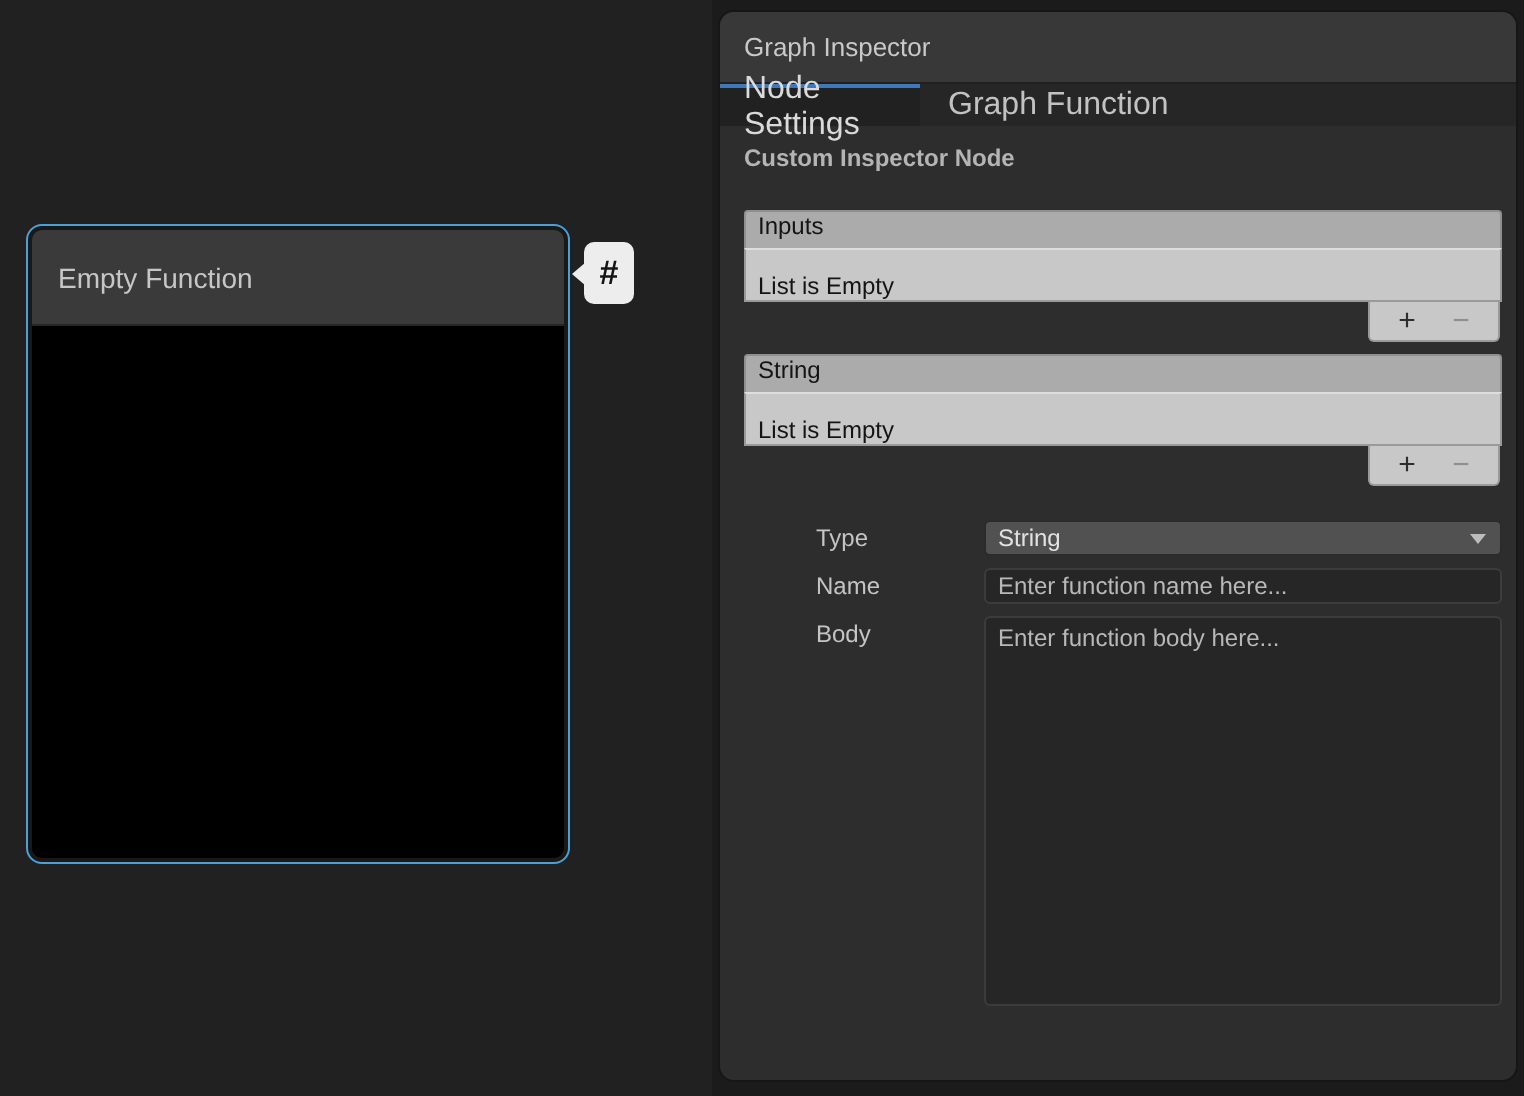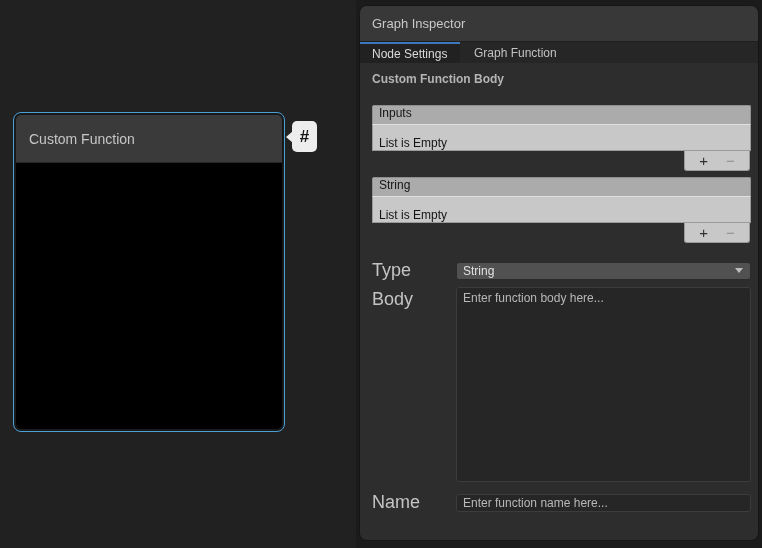--- a/index.html
+++ b/index.html
@@ -65,21 +65,21 @@
   .panel-titlebar {
     height: 36px; background: #383838;
     display: flex; align-items: center;
     padding-left: 12px;
     font-size: 13px; color: #c9c9c9;
     border-bottom: 1px solid #1f1f1f;
   }
   .tabbar { height: 21px; background: #262626; display: flex; }
   .tab {
     display: flex; align-items: center;
-    font-size: 12px; color: #c2c2c2; cursor: default;
+    font-size: 16px; color: #c2c2c2; cursor: default;
   }
   .tab.active {
     width: 100px; padding-left: 12px;
     background: #212121;
     border-top: 2px solid var(--tab-accent, #3c78bb);
     color: #dadada;
   }
   .tab.inactive { padding: 0 14px; }
 
   .panel-content { padding: 9px 7px 0 12px; }
@@ -115,21 +115,21 @@
     background: none; border: none;
     font-size: 15px; line-height: 1; font-family: inherit;
     color: #2e2e2e; cursor: pointer; padding: 0 4px;
   }
   .rlist-btn.disabled { color: #8f8f8f; }
 
   
   .prop-rows { margin-top: 17px; }
   .prop-row { display: flex; align-items: center; margin-bottom: 6px; }
   .prop-row.top-align { align-items: flex-start; }
-  .prop-label { width: 84px; flex-shrink: 0; font-size: 18px; color: #c4c4c4; }
+  .prop-label { width: 84px; flex-shrink: 0; font-size: 12px; color: #c4c4c4; margin-left: 36px; }
   .prop-row.top-align .prop-label { margin-top: 2px; }
   .prop-control { flex: 1; min-width: 0; }
 
   .dropdown {
     height: 18px; background: #515151;
     border: 1px solid #2b2b2b; border-radius: 3px;
     display: flex; align-items: center; justify-content: space-between;
     padding: 0 7px 0 6px;
     font-size: 12px; color: #e2e2e2;
     cursor: default;
@@ -157,21 +157,21 @@
   .text-input::placeholder, .text-area::placeholder { color: #b8b8b8; opacity: 1; }
 </style>
 </head>
 <body>
 
 <div class="graph-canvas">
 
   <div class="node">
     <div class="node-inner">
       <div class="node-header">
-        <span>Custom Function</span>
+        <span>Empty Function</span>
       </div>
       <div class="node-body"></div>
     </div>
   </div>
 
   <div class="hash-badge">
     <span class="tail"></span>
     <span>#</span>
   </div>
 
@@ -188,21 +188,21 @@
       <div class="tab active">
         <span>Node Settings</span>
       </div>
       <div class="tab inactive">
         <span>Graph Function</span>
       </div>
     </div>
 
     <div class="panel-content">
 
-      <div class="section-heading">Custom Function Body</div>
+      <div class="section-heading">Custom Inspector Node</div>
 
       <div class="rlist">
         <div class="rlist-header">
           <span>Inputs</span>
         </div>
         <div class="rlist-body">
           <span>List is Empty</span>
         </div>
         <div class="rlist-footer">
           <div class="rlist-footer-box">
@@ -232,30 +232,30 @@
         <div class="prop-row">
           <span class="prop-label">Type</span>
           <div class="prop-control">
             <div class="dropdown">
               <span>String</span>
               <span class="dropdown-arrow"></span>
             </div>
           </div>
         </div>
 
+        <div class="prop-row">
+          <span class="prop-label">Name</span>
+          <div class="prop-control">
+            <input class="text-input" type="text" placeholder="Enter function name here..." style="">
+          </div>
+        </div>
+
         <div class="prop-row top-align">
           <span class="prop-label">Body</span>
           <div class="prop-control">
             <textarea class="text-area" placeholder="Enter function body here..." style=""></textarea>
           </div>
         </div>
 
-        <div class="prop-row">
-          <span class="prop-label">Name</span>
-          <div class="prop-control">
-            <input class="text-input" type="text" placeholder="Enter function name here..." style="">
-          </div>
-        </div>
-
       </div>
     </div>
   </div>
 </div>
 
 </body></html>

